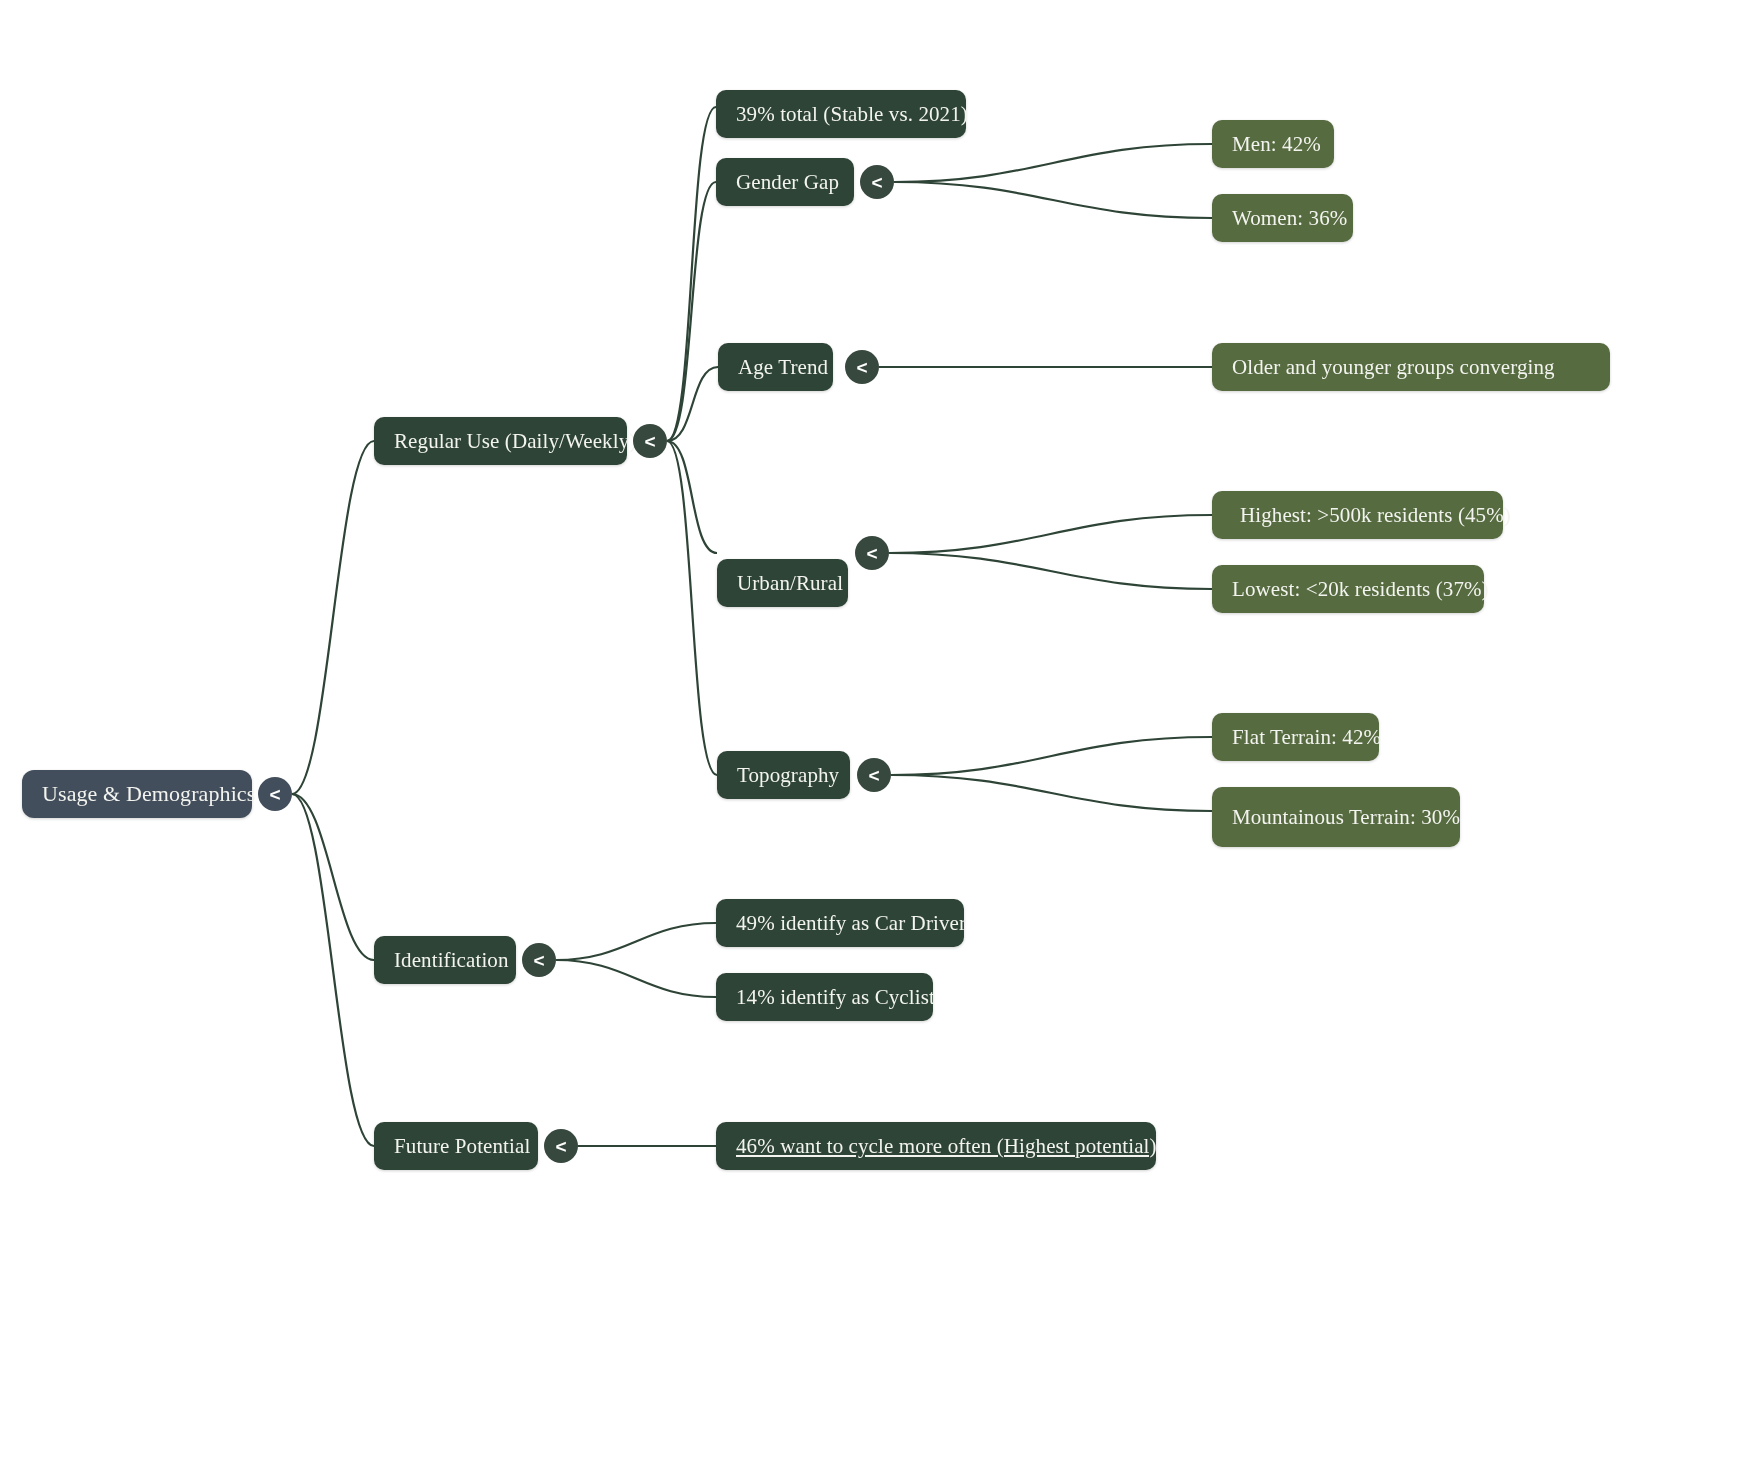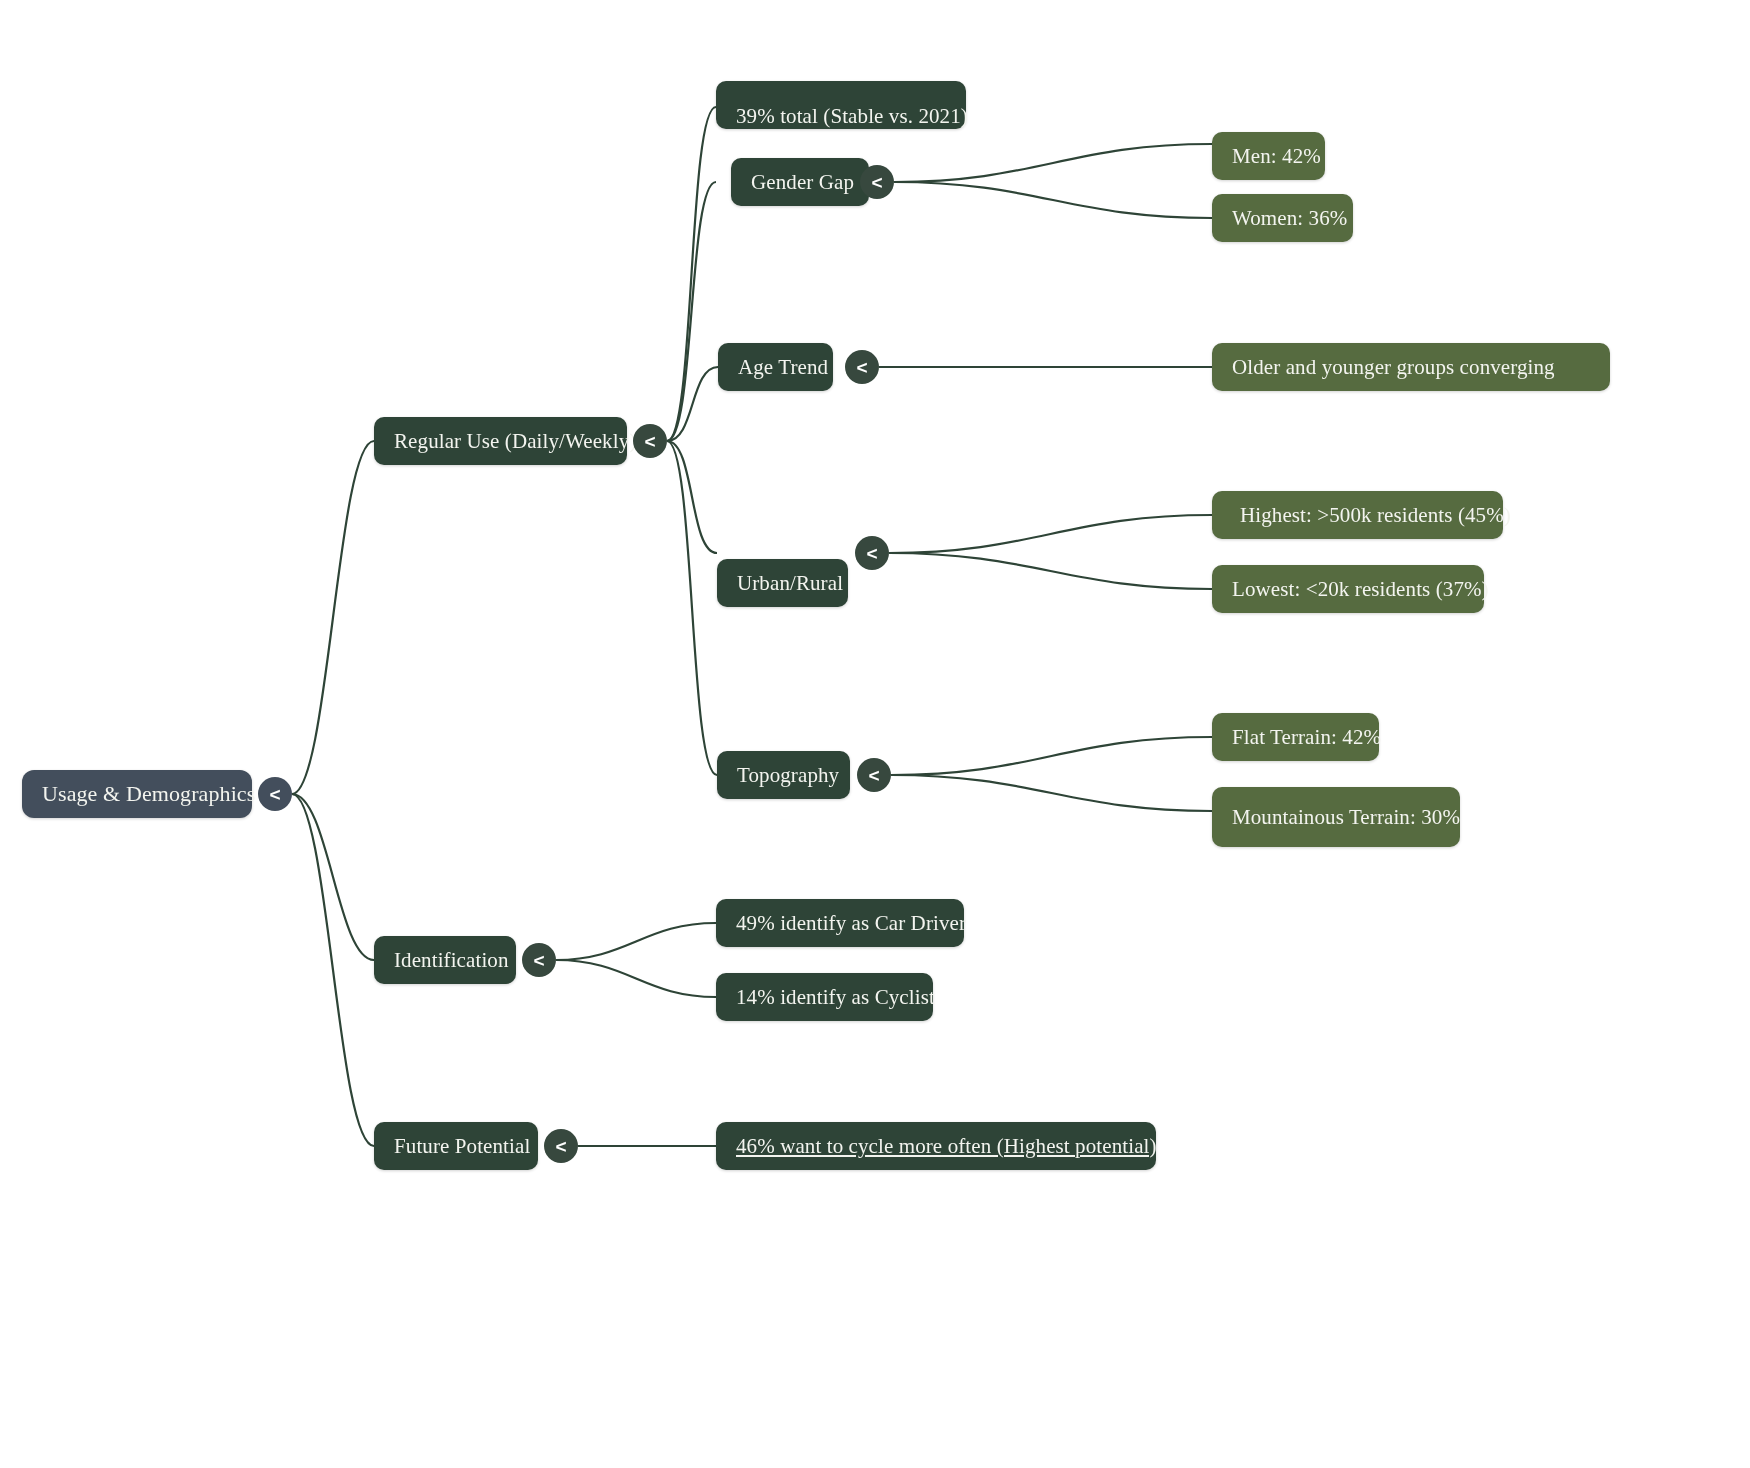--- a/index.html
+++ b/index.html
@@ -99,28 +99,28 @@
     </svg>
   <div id="nodes">
       <div class="node root" style="left: 22px; top: 770px; width: 230px; height: 48px;">
         <span>Usage &amp; Demographics</span>
       </div>
       <div class="toggle root-toggle" style="left: 258px; top: 777px;">&lt;</div>
       <div class="node lvl1" style="left: 374px; top: 417px; width: 253px; height: 48px;">
         <span>Regular Use (Daily/Weekly)</span>
       </div>
       <div class="toggle" style="left: 633px; top: 424px;">&lt;</div>
-      <div class="node lvl2" style="left: 716px; top: 81px; width: 250px; height: 48px; align-items: flex-end;">
+      <div class="node lvl2" style="left: 716px; top: 90px; width: 250px; height: 48px;">
         <span>39% total (Stable vs. 2021)</span>
       </div>
-      <div class="node lvl2" style="left: 716px; top: 158px; width: 138px; height: 48px; margin-left: 15px;">
+      <div class="node lvl2" style="left: 716px; top: 158px; width: 138px; height: 48px;">
         <span>Gender Gap</span>
       </div>
       <div class="toggle" style="left: 860px; top: 165px;">&lt;</div>
-      <div class="node lvl3" style="left: 1212px; top: 132px; width: 113px; height: 48px;">
+      <div class="node lvl3" style="left: 1212px; top: 120px; width: 122px; height: 48px;">
         <span>Men: 42%</span>
       </div>
       <div class="node lvl3" style="left: 1212px; top: 194px; width: 141px; height: 48px;">
         <span>Women: 36%</span>
       </div>
       <div class="node lvl2" style="left: 718px; top: 343px; width: 115px; height: 48px;">
         <span>Age Trend</span>
       </div>
       <div class="toggle" style="left: 845px; top: 350px;">&lt;</div>
       <div class="node lvl3" style="left: 1212px; top: 343px; width: 398px; height: 48px;">

